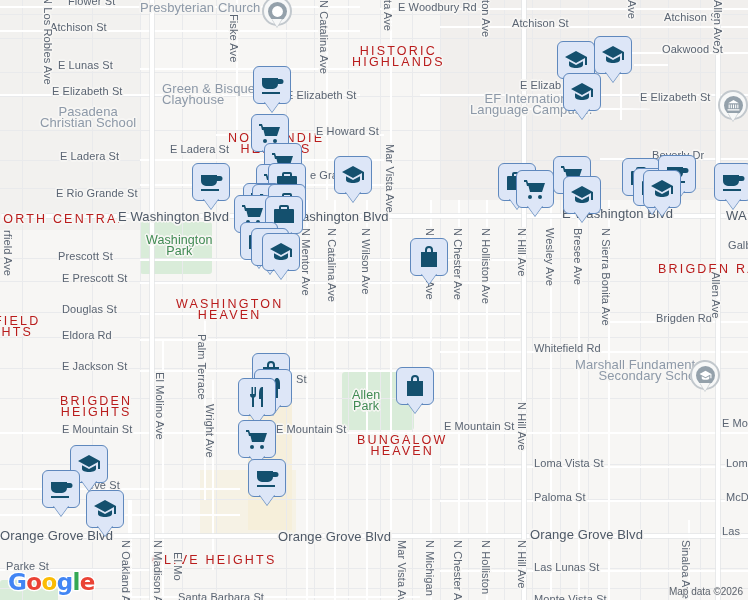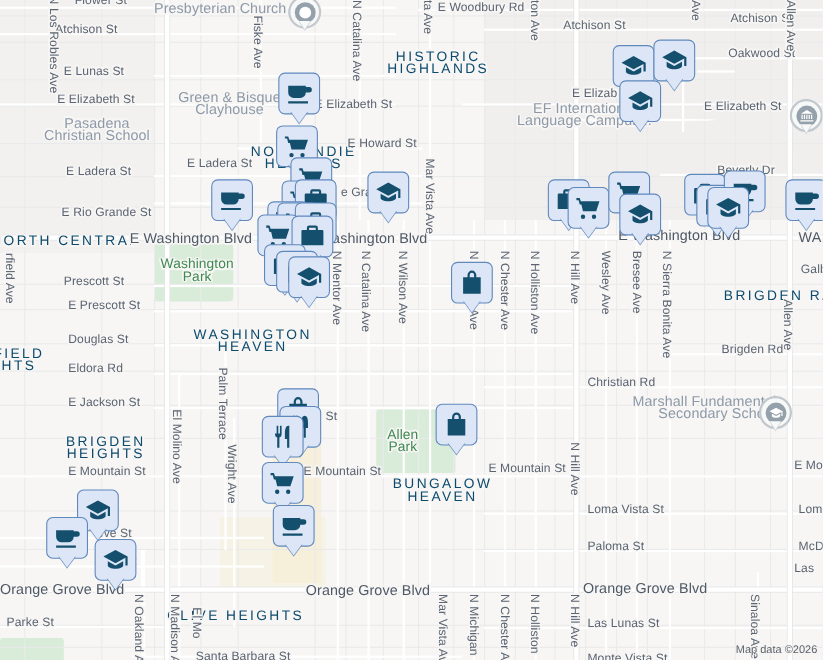--- a/index.html
+++ b/index.html
@@ -24,21 +24,21 @@
   .road.grey{background:#e9eaec;}
   .road.grey.h{height:1.2px;}
   .road.grey.v{width:1.2px;}
 
   
   .lbl{position:absolute;white-space:nowrap;color:#5a6472;
        font-size:11px;line-height:11px;letter-spacing:.1px;
        text-shadow:1.6px 0 #f7f6f4,-1.6px 0 #f7f6f4,0 1.6px #f7f6f4,0 -1.6px #f7f6f4,
                    1.2px 1.2px #f7f6f4,-1.2px -1.2px #f7f6f4,1.2px -1.2px #f7f6f4,-1.2px 1.2px #f7f6f4;}
   .lbl.v{writing-mode:vertical-rl;}
-  .lbl.neigh{color:#0c4a6e;font-size:12.5px;letter-spacing:2.2px;font-weight:400;}
+  .lbl.neigh{color:#b91c1c;font-size:12.5px;letter-spacing:2.2px;font-weight:400;}
   .lbl.poi{color:#8d99a8;font-size:13px;}
   .lbl.park{color:#3f8a52;font-size:12.5px;}
   .lbl.big{font-size:13px;color:#4e5967;}
   .lbl.ctr{text-align:center;}
 
   
   .pin{position:absolute;width:38px;height:38px;
        background:#dde6f7;border:1.4px solid #5f88bd;
        border-radius:6px;box-sizing:border-box;
        display:flex;align-items:center;justify-content:center;}
@@ -218,21 +218,21 @@
         <div>Park</div>
     </div>
     <div class="lbl park ctr" style="left:352px;top:390px;">
       <div>Allen</div>
         <div>Park</div>
     </div>
 
     <div class="lbl poi" style="left:140px;top:2px;">Presbyterian Church</div>
     <div class="lbl poi ctr" style="left:162px;top:83px;">
       <div>Green &amp; Bisque</div>
-        <div style="text-align:center;">Clayhouse</div>
+        <div style="text-align:left;">Clayhouse</div>
     </div>
     <div class="lbl poi ctr" style="left:40px;top:106px;">
       <div>Pasadena</div>
         <div>Christian School</div>
     </div>
     <div class="lbl poi ctr" style="left:470px;top:93px;">
       <div>EF International</div>
         <div>Language Campus...</div>
     </div>
     <div class="lbl poi ctr" style="left:575px;top:359px;">
@@ -260,39 +260,39 @@
     <div class="lbl big" style="left:118px;top:211px;">E Washington Blvd</div>
     <div class="lbl big" style="left:290px;top:211px;">Washington Blvd</div>
     <div class="lbl big" style="left:562px;top:208px;">E Washington Blvd</div>
     <div class="lbl big" style="left:726px;top:210px;">WA</div>
     <div class="lbl" style="left:58px;top:251px;">Prescott St</div>
     <div class="lbl" style="left:728px;top:240px;">Galb</div>
     <div class="lbl" style="left:62px;top:273px;">E Prescott St</div>
     <div class="lbl" style="left:62px;top:304px;">Douglas St</div>
     <div class="lbl" style="left:656px;top:313px;">Brigden Rd</div>
     <div class="lbl" style="left:62px;top:330px;">Eldora Rd</div>
-    <div class="lbl" style="left:534px;top:343px;">Christian Rd</div>
+    <div class="lbl" style="left:534px;top:343px;">Whitefield Rd</div>
     <div class="lbl" style="left:62px;top:361px;">E Jackson St</div>
     <div class="lbl" style="left:296px;top:374px;">St</div>
     <div class="lbl" style="left:62px;top:424px;">E Mountain St</div>
     <div class="lbl" style="left:276px;top:424px;">E Mountain St</div>
     <div class="lbl" style="left:444px;top:421px;">E Mountain St</div>
     <div class="lbl" style="left:722px;top:418px;">E Mo</div>
     <div class="lbl" style="left:88px;top:480px;">eve St</div>
     <div class="lbl" style="left:534px;top:458px;">Loma Vista St</div>
     <div class="lbl" style="left:726px;top:458px;">Lom</div>
     <div class="lbl" style="left:104px;top:506px;">a St</div>
     <div class="lbl" style="left:534px;top:492px;">Paloma St</div>
     <div class="lbl" style="left:726px;top:492px;">McDo</div>
     <div class="lbl big" style="left:0px;top:530px;">Orange Grove Blvd</div>
     <div class="lbl big" style="left:278px;top:531px;">Orange Grove Blvd</div>
     <div class="lbl big" style="left:530px;top:529px;">Orange Grove Blvd</div>
     <div class="lbl" style="left:6px;top:561px;">Parke St</div>
     <div class="lbl" style="left:534px;top:562px;">Las Lunas St</div>
-    <div class="lbl" style="left:722px;top:512px;">Las</div>
+    <div class="lbl" style="left:722px;top:526px;">Las</div>
     <div class="lbl" style="left:178px;top:592px;">Santa Barbara St</div>
     <div class="lbl" style="left:534px;top:594px;">Monte Vista St</div>
 
     <div class="lbl v" style="left:42px;top:-4px;">N Los Robles Ave</div>
     <div class="lbl v" style="left:2px;top:230px;">rfield Ave</div>
     <div class="lbl v" style="left:228px;top:14px;">Fiske Ave</div>
     <div class="lbl v" style="left:318px;top:0px;">N Catalina Ave</div>
     <div class="lbl v" style="left:382px;top:0px;">ta Ave</div>
     <div class="lbl v" style="left:480px;top:0px;">ton Ave</div>
     <div class="lbl v" style="left:626px;top:0px;">Ave</div>
@@ -530,15 +530,18 @@
     <svg viewBox="0 0 24 24">
         <path d="M2 5h16v6a5 5 0 0 1-5 5H7a5 5 0 0 1-5-5zm16 1h3a2.5 2.5 0 0 1 0 5h-3zM2 19h18v2H2z"></path>
       </svg>
   </div>
   <div class="pin" style="left:86px;top:490px;">
     <svg viewBox="0 0 24 24">
         <path d="M12 3 1 9l11 6 9-4.9V17h2V9zM5 13.2V17c0 1.7 3.1 3 7 3s7-1.3 7-3v-3.8l-7 3.8z"></path>
       </svg>
   </div>
 
+  <div id="glogo">
+    <span class="g1">G</span><span class="g2">o</span><span class="g3">o</span><span class="g4">g</span><span class="g5">l</span><span class="g6">e</span>
+  </div>
   <div id="attrib">Map data ©2026</div>
 
 </div>
 
 </body></html>

